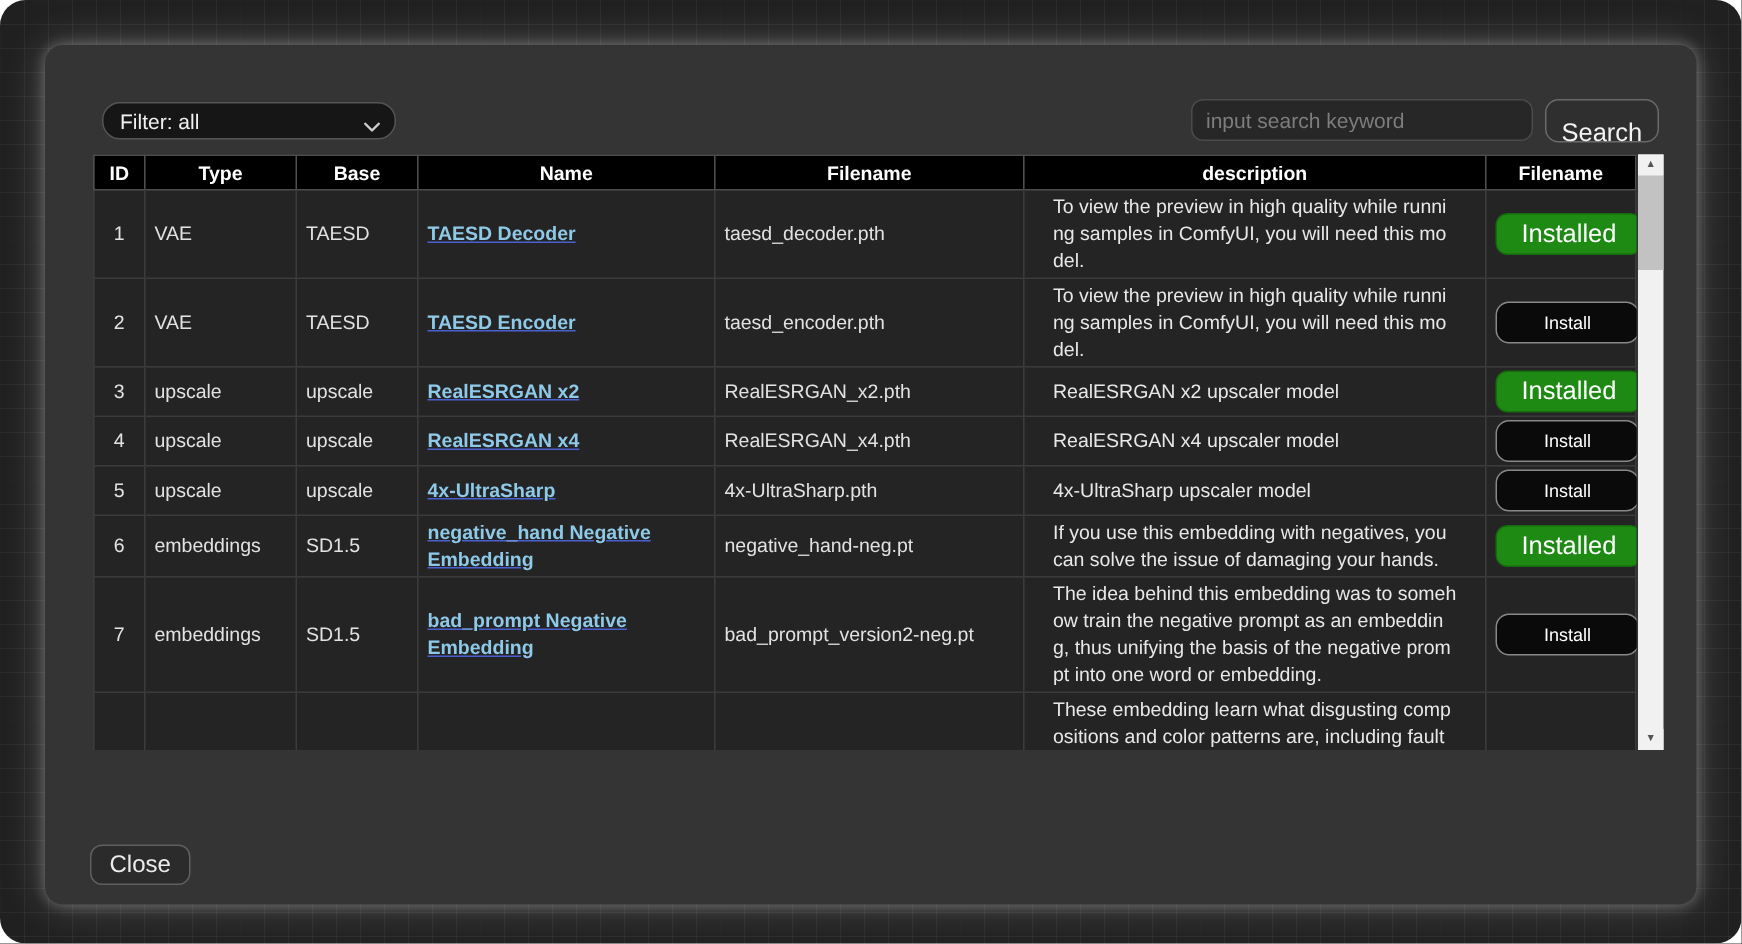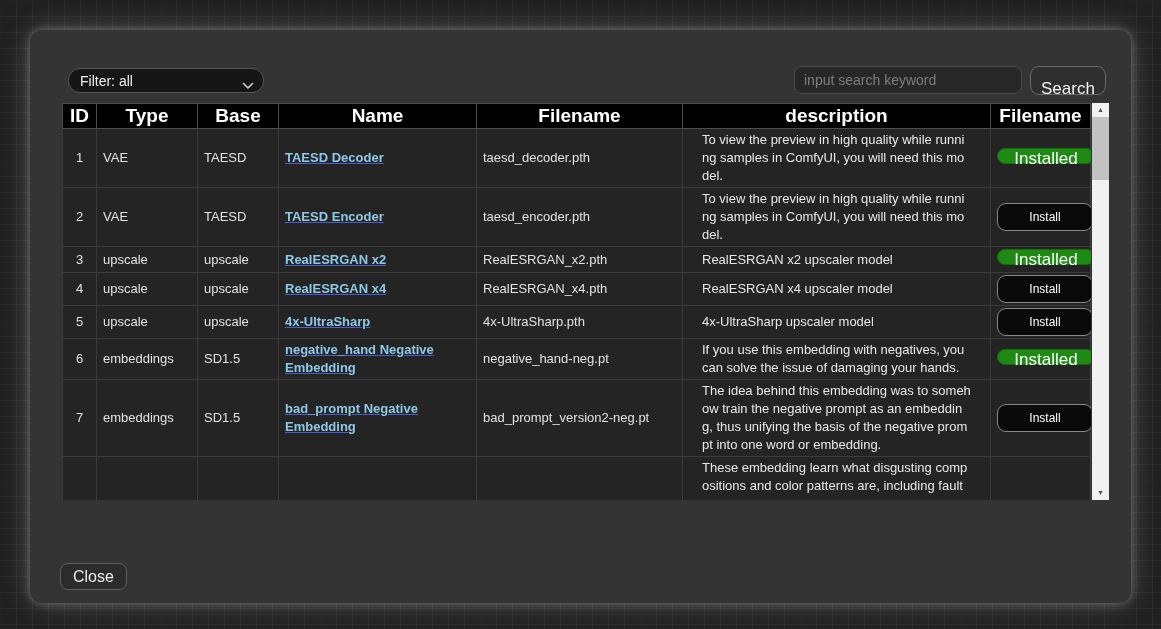--- a/index.html
+++ b/index.html
@@ -3,21 +3,21 @@
 <meta charset="utf-8">
 <style>
   html,body{margin:0;padding:0;width:1161px;height:629px;overflow:hidden;
     font-family:"Liberation Sans",sans-serif;}
   .canvas{position:relative;width:1161px;height:629px;background-color:#202020;
     background-image:
       linear-gradient(rgba(0,0,0,0.22) 1px,transparent 1px),
       linear-gradient(90deg,rgba(0,0,0,0.22) 1px,transparent 1px),
       linear-gradient(rgba(255,255,255,0.05) 1px,transparent 1px),
       linear-gradient(90deg,rgba(255,255,255,0.05) 1px,transparent 1px);
-    background-size:160px 160px,160px 160px,16px 16px,16px 16px;}
+    background-size:160px 160px,160px 160px,16px 16px,16px 16px;border-radius:17px;}
   .dialog{position:absolute;left:30px;top:30px;width:1101px;height:573px;
     background:#343434;border-radius:12px;
     box-shadow:0 0 9px rgba(255,255,255,0.30),0 0 30px rgba(255,255,255,0.22);}
   
   .filter-wrap{position:absolute;left:38px;top:38px;width:196px;height:25px;}
   .filter-wrap select{width:100%;height:100%;background:#161616;color:#f0f0f0;
     border:1px solid #555;border-radius:12px;font-size:14px;padding:0 24px 0 11px;
     -webkit-appearance:none;appearance:none;font-family:"Liberation Sans",sans-serif;}
   .filter-wrap .chev{position:absolute;right:10px;top:8px;pointer-events:none;}
   .search-input{position:absolute;left:764px;top:36px;width:228px;height:28px;
@@ -25,32 +25,32 @@
     color:#22c55e;font-size:14px;padding:0 9px;font-family:"Liberation Sans",sans-serif;}
   .search-input::placeholder{color:#7d7d7d;}
   .search-btn{position:absolute;left:1000px;top:36px;height:29px;min-width:74px;
     background:#2f2f2f;border:1px solid #6a6a6a;border-radius:9px;color:#f2f2f2;
     font-size:17px;padding:12px 10px;font-family:"Liberation Sans",sans-serif;cursor:pointer;}
   
   .table-clip{position:absolute;left:32px;top:73px;width:1029px;height:397px;overflow:hidden;}
   table{border-collapse:collapse;table-layout:fixed;width:1028px;font-size:13px;color:#e2e2e2;}
   col.c1{width:34px}col.c2{width:101px}col.c3{width:81px}col.c4{width:198px}
   col.c5{width:206px}col.c6{width:308px}col.c7{width:100px}
-  thead th{background:#000;color:#fff;font-size:19px;font-weight:bold;height:20px;
+  thead th{background:#000;color:#fff;font-size:13px;font-weight:bold;height:20px;
     border:1px solid #4e4e4e;padding:1px 2px;}
   tbody td{background:#242424;border:1px solid #3b3b3b;padding:2px 6px;line-height:18px;
     vertical-align:middle;}
   td.c-id{text-align:center;}
   td.c-name{font-weight:bold;}
   td.c-name a{color:#8ec9e8;text-decoration:underline;text-decoration-color:#4a5fd0;}
   td.c-desc{word-break:break-all;padding:2px 19px;color:#e8e8e8;}
   td.c-dl{text-align:center;}
   tr.clipped td{height:92px;vertical-align:top;}
   .btn-installed{background:#1e8a14;border:1px solid #156b0e;border-radius:8px;color:#fff;
-    font-size:17px;height:16px;min-width:98px;padding:0 10px;
+    font-size:17px;height:28px;min-width:98px;padding:0 10px;
     font-family:"Liberation Sans",sans-serif;cursor:default;}
   .btn-install{background:#0a0a0a;border:1px solid #888;border-radius:9px;color:#fff;
     font-size:12px;height:28px;min-width:96px;padding:0 10px;
     font-family:"Liberation Sans",sans-serif;cursor:pointer;}
   
   .scrollbar{position:absolute;left:1062px;top:73px;width:17px;height:397px;background:#f1f1f1;}
   .sb-btn{position:absolute;left:0;width:17px;height:14px;font-size:7px;line-height:14px;
     text-align:center;color:#555;background:#f1f1f1;user-select:none;}
   .sb-btn.up{top:0;} .sb-btn.down{bottom:0;}
   .sb-thumb{position:absolute;left:0;top:14px;width:17px;height:63px;background:#c2c2c2;}

